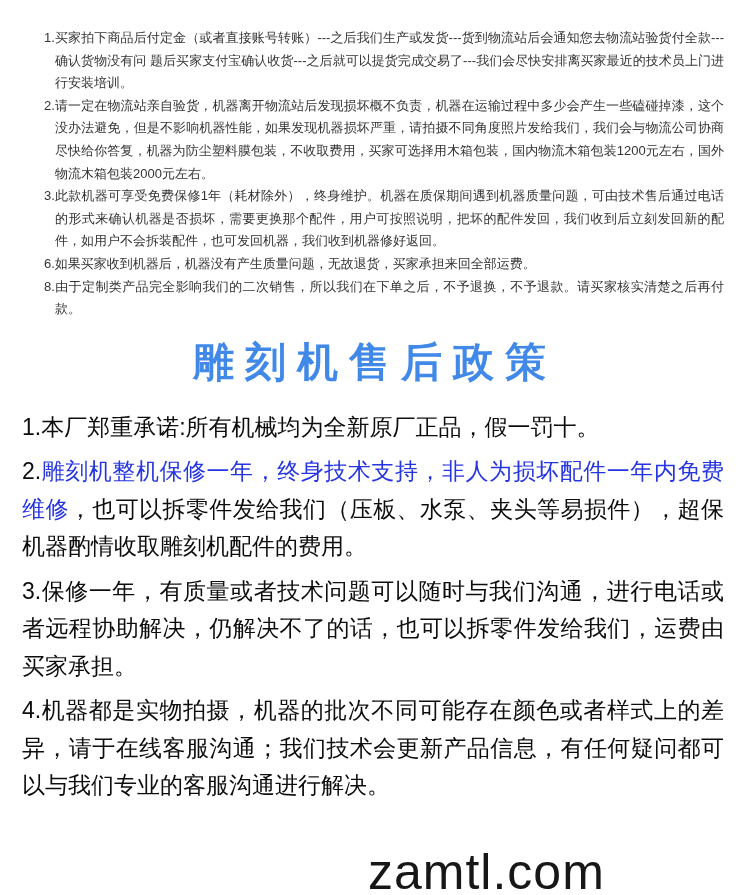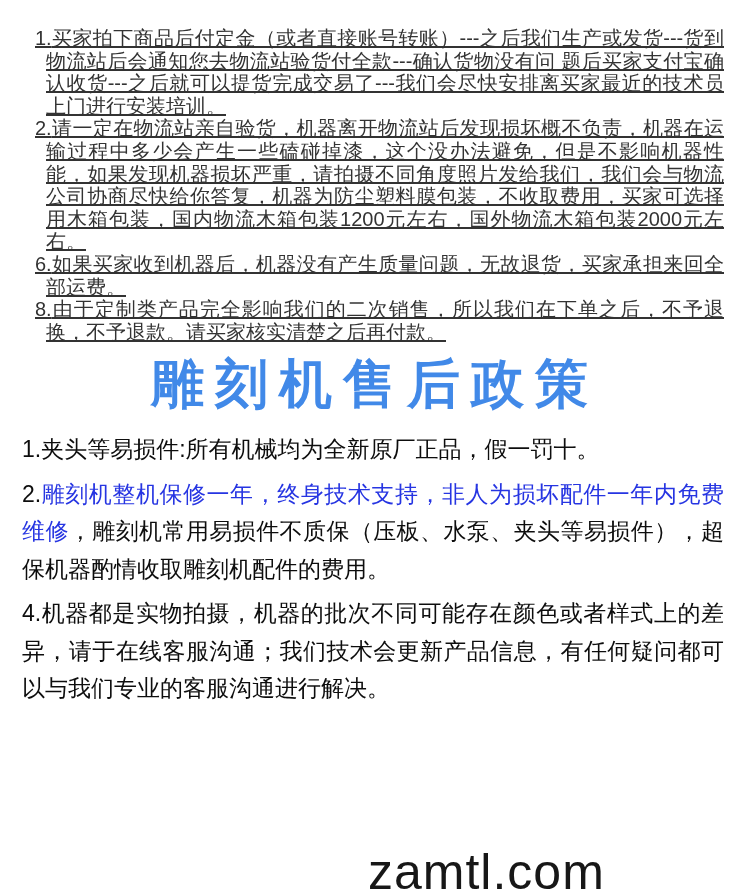--- a/index.html
+++ b/index.html
@@ -10,37 +10,36 @@
     overflow: hidden;
   }
   .page {
     position: relative;
     width: 750px; height: 895px;
     background: #ffffff;
     overflow: hidden;
   }
   
   .top-notes {
-    padding: 27px 26px 0 35px;
-    font-size: 20px;
+    padding: 27px 26px 0 44px;
+    font-size: 13px;
     line-height: 22.6px;
     color: #333333;
     text-align: justify;
-    text-decoration: underline;
   }
   .note-item {
     padding-left: 11px;
     text-indent: -11px;
   }
   .note-item .num { letter-spacing: 0; }
   
   .heading {
     margin-top: 11px;
     text-align: center;
-    font-size: 53px;
+    font-size: 41px;
     font-weight: bold;
     letter-spacing: 11px;
     line-height: 60px;
     white-space: nowrap;
   }
   
   .policy {
     margin: 17px 26px 0 22px;
     font-size: 23px;
     line-height: 37.5px;
@@ -62,27 +61,29 @@
   }
 </style>
 </head>
 <body>
 
 <div class="page">
 
   <div class="top-notes" id="top-notes" style="color: rgb(51, 51, 51);">
       <div class="note-item"><span class="num">1.</span>买家拍下商品后付定金（或者直接账号转账）---之后我们生产或发货---货到物流站后会通知您去物流站验货付全款---确认货物没有问 题后买家支付宝确认收货---之后就可以提货完成交易了---我们会尽快安排离买家最近的技术员上门进行安装培训。</div>
       <div class="note-item"><span class="num">2.</span>请一定在物流站亲自验货，机器离开物流站后发现损坏概不负责，机器在运输过程中多少会产生一些磕碰掉漆，这个没办法避免，但是不影响机器性能，如果发现机器损坏严重，请拍摄不同角度照片发给我们，我们会与物流公司协商尽快给你答复，机器为防尘塑料膜包装，不收取费用，买家可选择用木箱包装，国内物流木箱包装1200元左右，国外物流木箱包装2000元左右。</div>
+      <div class="note-item"><span class="num">3.</span>此款机器可享受免费保修1年（耗材除外），终身维护。机器在质保期间遇到机器质量问题，可由技术售后通过电话的形式来确认机器是否损坏，需要更换那个配件，用户可按照说明，把坏的配件发回，我们收到后立刻发回新的配件，如用户不会拆装配件，也可发回机器，我们收到机器修好返回。</div>
       <div class="note-item"><span class="num">6.</span>如果买家收到机器后，机器没有产生质量问题，无故退货，买家承担来回全部运费。</div>
       <div class="note-item"><span class="num">8.</span>由于定制类产品完全影响我们的二次销售，所以我们在下单之后，不予退换，不予退款。请买家核实清楚之后再付款。</div>
     </div>
 
   <div class="heading" id="policy-heading" style="color: rgb(65, 137, 232);">雕刻机售后政策</div>
 
   <div class="policy" id="policy-list" style="color: rgb(13, 13, 13);">
-      <div class="policy-item"><span>1.</span><span>夹头等易损件:所有机械均为全新原厂正品，假一罚十。</span></div>
-      <div class="policy-item"><span>2.</span><span style="color: rgb(38, 53, 226);">雕刻机整机保修一年，终身技术支持，非人为损坏配件一年内免费维修</span><span>，雕刻机常用易损件不质保（压板、水泵、夹头等易损件），超保机器酌情收取雕刻机配件的费用。</span></div>
+      <div class="policy-item"><span>1.</span><span>本厂郑重承诺:所有机械均为全新原厂正品，假一罚十。</span></div>
+      <div class="policy-item"><span>2.</span><span style="color: rgb(38, 53, 226);">雕刻机整机保修一年，终身技术支持，非人为损坏配件一年内免费维修</span><span>，也可以拆零件发给我们（压板、水泵、夹头等易损件），超保机器酌情收取雕刻机配件的费用。</span></div>
+      <div class="policy-item"><span>3.</span><span>保修一年，有质量或者技术问题可以随时与我们沟通，进行电话或者远程协助解决，仍解决不了的话，也可以拆零件发给我们，运费由买家承担。</span></div>
       <div class="policy-item"><span>4.</span><span>机器都是实物拍摄，机器的批次不同可能存在颜色或者样式上的差异，请于在线客服沟通；我们技术会更新产品信息，有任何疑问都可以与我们专业的客服沟通进行解决。</span></div>
     </div>
 
   <div class="watermark" style="color: rgb(23, 23, 23);">zamtl.com</div>
 
 </div>
 
 </body></html>

